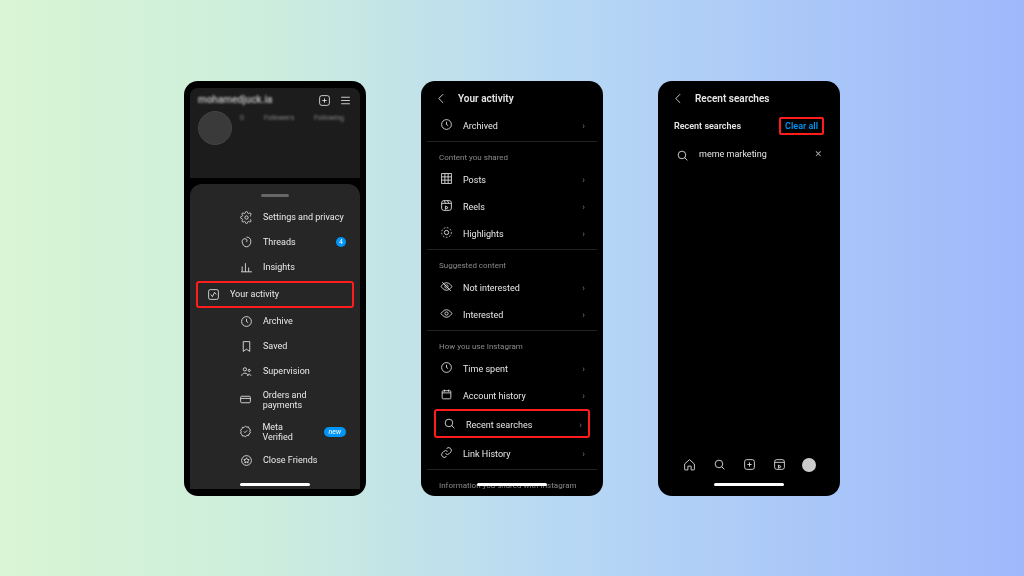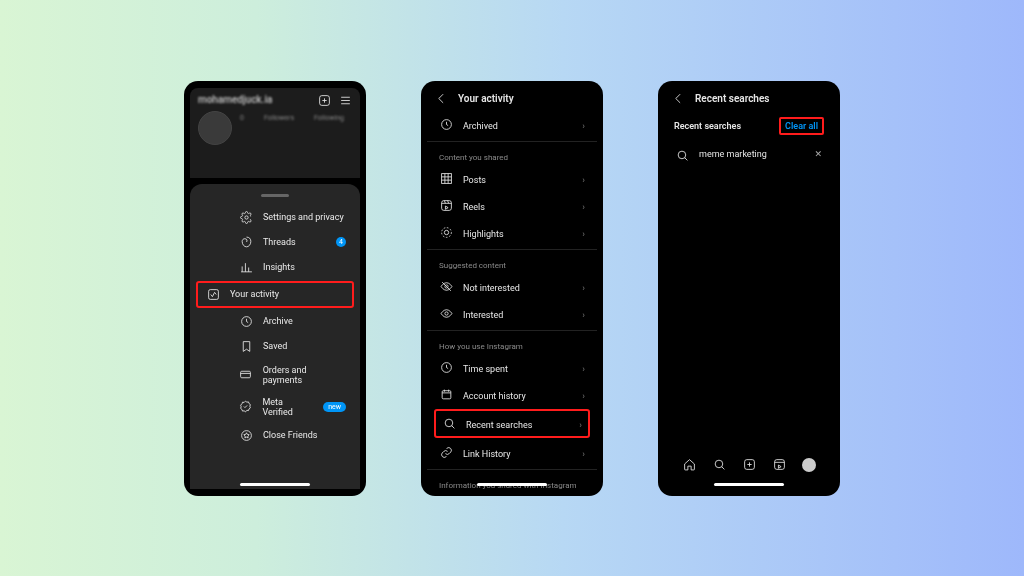--- a/index.html
+++ b/index.html
@@ -13,21 +13,21 @@
   .p1-top { height: 90px; background:#1c1c1c; border-radius:8px 8px 0 0; padding:6px 8px; filter: blur(0.4px); }
   .p1-username { font-size:10px; font-weight:600; color:#bbb; filter: blur(1px); }
   .p1-topicons { float:right; display:flex; gap:8px; }
   .p1-avatar { width:34px; height:34px; border-radius:50%; background:#3a3a3a; margin-top:6px; border:1px solid #444; filter: blur(0.7px); }
   .p1-stats { position:absolute; top:26px; right:16px; display:flex; gap:20px; color:#888; font-size:7px; filter: blur(1.1px); }
   .p1-sheet { position:absolute; top:96px; left:0; right:0; bottom:0; background:#262626; border-radius:12px 12px 0 0; padding-top:10px; }
   .p1-handle { width:28px; height:3px; background:#666; border-radius:2px; margin:0 auto 8px; }
   .p1-item { display:flex; align-items:center; gap:10px; padding:6px 14px; color:#eaeaea; position:relative;margin-left:35px; }
   .p1-item .icon { width:14px; display:flex; justify-content:center; }
   .p1-highlight { border:2px solid #ff1c1c; border-radius:3px; margin:1px 6px; padding:5px 8px; }
-  .p1-badge-blue { background:#0095f6; color:#fff; font-size:7px; padding:1px 5px; border-radius:8px; margin-left:auto; }
+  .p1-badge-blue { background:#0095f6; color:#fff; font-size:7px; padding:1px 5px; border-radius:8px; margin-left:auto;font-style:italic; }
   .p1-badge-dot { width:10px; height:10px; border-radius:50%; background:#0095f6; margin-left:auto; display:flex; align-items:center; justify-content:center; font-size:7px; color:#fff; }
 
   
   .p2-header { display:flex; align-items:center; gap:10px; padding:4px 8px 6px; font-weight:600; font-size:10px; }
   .p2-row { display:flex; align-items:flex-end; gap:10px; padding:7px 12px; color:#e8e8e8; position:relative; }
   .p2-row .chev { margin-left:auto; color:#777; }
   .p2-row .icon { width:14px; display:flex; justify-content:center; }
   .p2-section { color:#8a8a8a; font-size:8px; padding:8px 12px 3px; }
   .p2-hr { border:none; border-top:1px solid #222; margin:3px 0; }
   .p2-highlight { border:2px solid #ff1c1c; border-radius:3px; margin:1px 7px; padding:6px 6px; }
@@ -119,20 +119,30 @@
         <span class="icon">
             <svg viewBox="0 0 24 24">
               <path d="M6 3h12v18l-6-4-6 4z"></path>
             </svg>
           </span>
         <span>Saved</span>
       </div>
       <div class="p1-item">
         <span class="icon">
             <svg viewBox="0 0 24 24">
+              <circle cx="9" cy="8" r="3"></circle>
+              <circle cx="17" cy="10" r="2"></circle>
+              <path d="M3 20c0-3 3-5 6-5s6 2 6 5M14 20c0-2 2-3 3-3s3 1 3 3"></path>
+            </svg>
+          </span>
+        <span>Supervision</span>
+      </div>
+      <div class="p1-item">
+        <span class="icon">
+            <svg viewBox="0 0 24 24">
               <rect x="3" y="6" width="18" height="12" rx="2"></rect>
               <path d="M3 10h18"></path>
             </svg>
           </span>
         <span>Orders and payments</span>
       </div>
       <div class="p1-item">
         <span class="icon">
             <svg viewBox="0 0 24 24">
               <path d="M12 2l2.5 2 3-.5 1 3 2.5 2-1 3 1 3-2.5 2-1 3-3-.5L12 22l-2.5-2-3 .5-1-3L3 15.5l1-3-1-3L5.5 7l1-3 3 .5z"></path>

